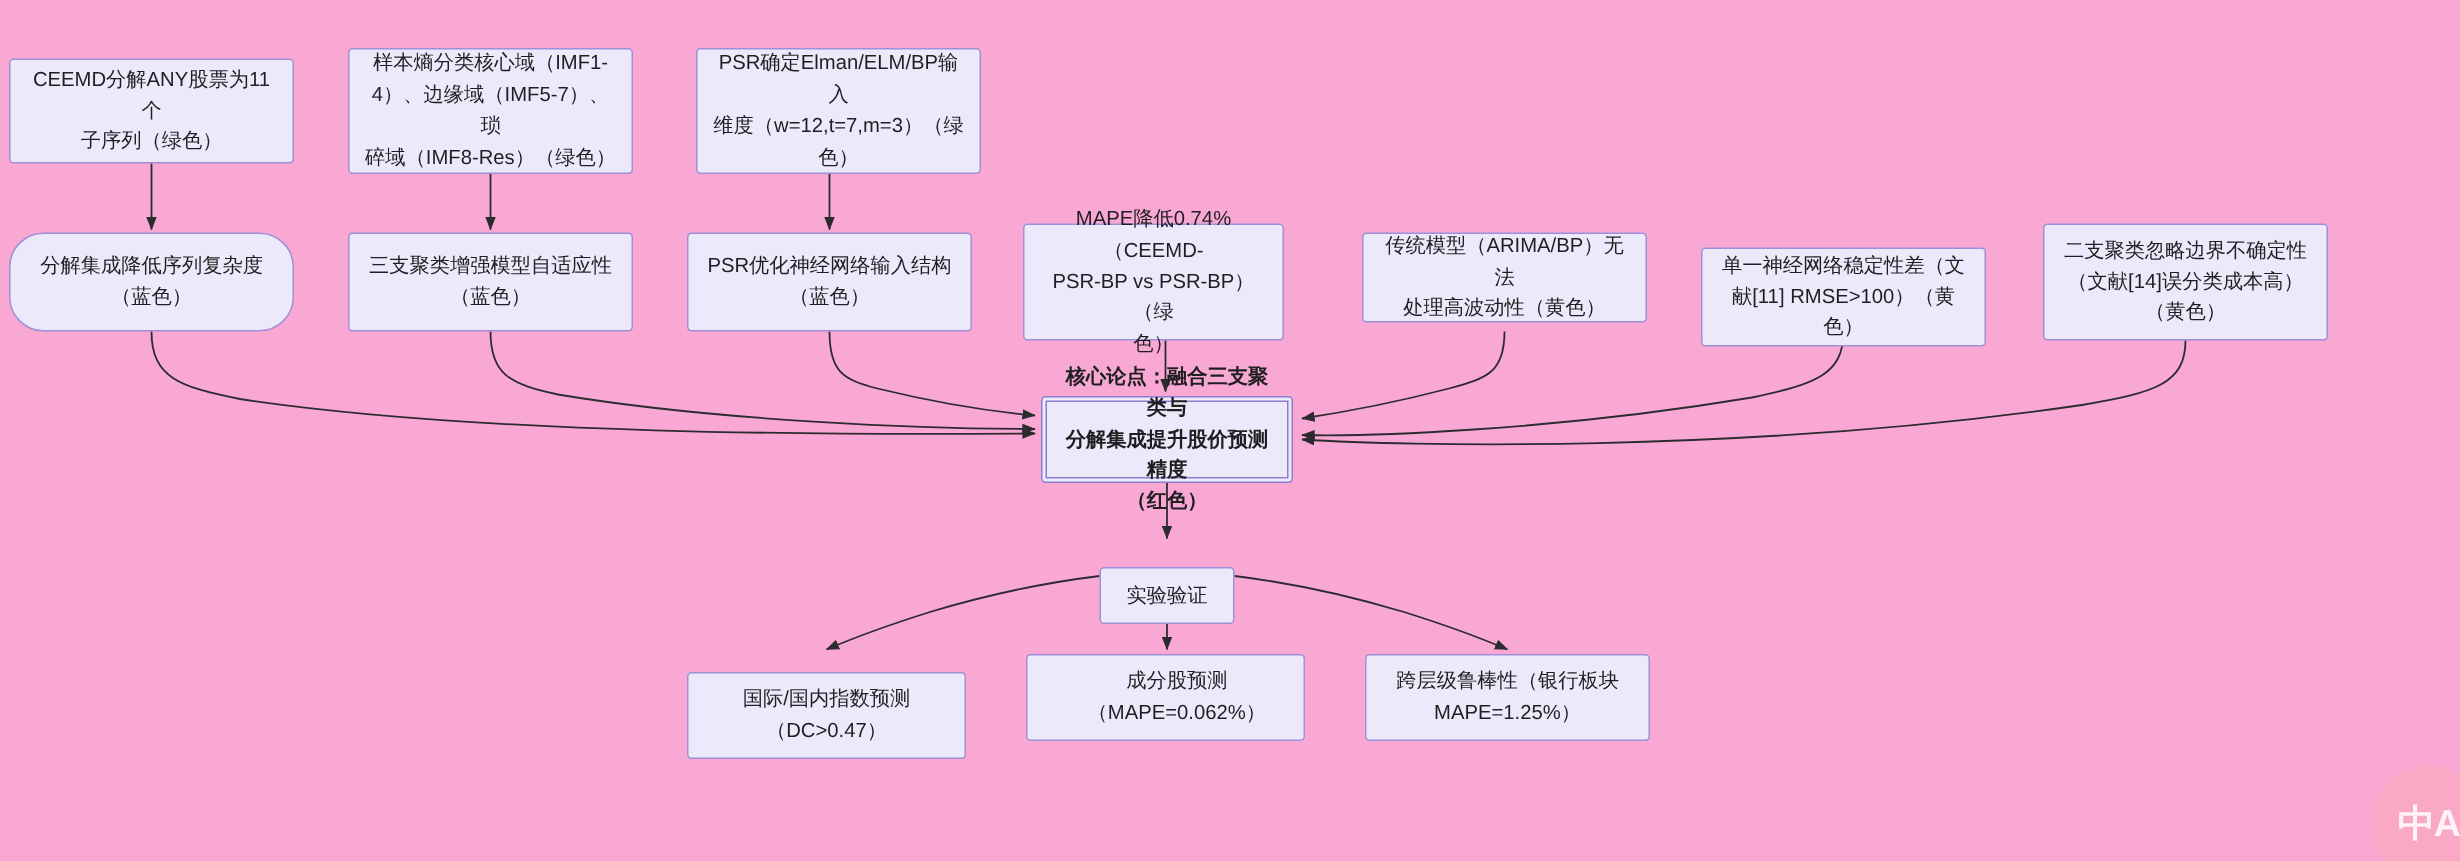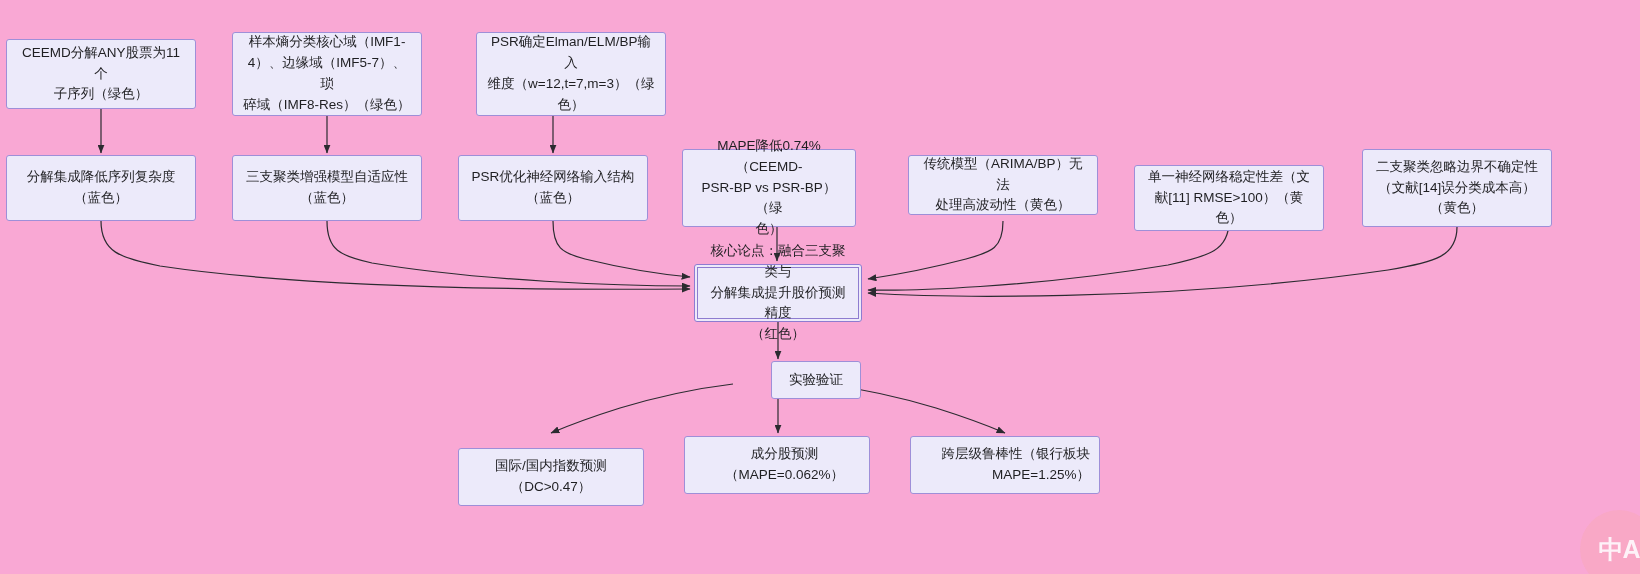--- a/index.html
+++ b/index.html
@@ -56,20 +56,21 @@
   .node.core .inner {
     box-sizing: border-box;
     width: 100%;
     height: 100%;
     border: 1px solid #8E7CD0;
     background: #ECEAFA;
     display: flex;
     align-items: center;
     justify-content: center;
     padding: 2px 6px;
+    font-weight: bold;
   }
   .watermark {
     position: absolute;
     right: -18px;
     bottom: -14px;
     width: 78px;
     height: 78px;
     border-radius: 50%;
     background: #F9A8C4;
     opacity: 0.85;
@@ -116,26 +117,26 @@
   <div id="node-layer">
       <div class="node" style="left: 6px; top: 39px; width: 190px; height: 70px;">
         <span class="label">CEEMD分解ANY股票为11个
 子序列（绿色）</span>
       </div>
       <div class="node" style="left: 232px; top: 32px; width: 190px; height: 84px;">
         <span class="label">样本熵分类核心域（IMF1-
 4）、边缘域（IMF5-7）、琐
 碎域（IMF8-Res）（绿色）</span>
       </div>
-      <div class="node" style="left: 476px; top: 32px; width: 190px; height: 84px; justify-content: flex-end;">
+      <div class="node" style="left: 464px; top: 32px; width: 190px; height: 84px; justify-content: flex-end;">
         <span class="label">PSR确定Elman/ELM/BP输入
 维度（w=12,t=7,m=3）（绿
 色）</span>
       </div>
-      <div class="node" style="left: 6px; top: 155px; width: 190px; height: 66px;">
+      <div class="node" style="left: 6px; top: 155px; width: 190px; height: 66px; border-radius: 23px;">
         <span class="label">分解集成降低序列复杂度
 （蓝色）</span>
       </div>
       <div class="node" style="left: 232px; top: 155px; width: 190px; height: 66px;">
         <span class="label">三支聚类增强模型自适应性
 （蓝色）</span>
       </div>
       <div class="node" style="left: 458px; top: 155px; width: 190px; height: 66px;">
         <span class="label">PSR优化神经网络输入结构
 （蓝色）</span>
@@ -158,32 +159,32 @@
 （文献[14]误分类成本高）
 （黄色）</span>
       </div>
       <div class="node core" style="left: 694px; top: 264px; width: 168px; height: 58px;">
         <div class="inner">
           <span class="label">核心论点：融合三支聚类与
 分解集成提升股价预测精度
 （红色）</span>
         </div>
       </div>
-      <div class="node" style="left: 733px; top: 361px; width: 90px; height: 38px; margin-left: 38px;">
+      <div class="node" style="left: 733px; top: 378px; width: 90px; height: 38px;">
         <span class="label">实验验证</span>
       </div>
       <div class="node" style="left: 458px; top: 448px; width: 186px; height: 58px;">
         <span class="label">国际/国内指数预测
 （DC&gt;0.47）</span>
       </div>
       <div class="node" style="left: 684px; top: 436px; width: 186px; height: 58px; padding-left: 24px;">
         <span class="label">成分股预测
 （MAPE=0.062%）</span>
       </div>
-      <div class="node" style="left: 910px; top: 436px; width: 190px; height: 58px; text-align: right;">
+      <div class="node" style="left: 910px; top: 436px; width: 190px; height: 58px;">
         <span class="label">跨层级鲁棒性（银行板块
 MAPE=1.25%）</span>
       </div>
     </div>
 
   <div class="watermark">
     <span>中A</span>
   </div>
 
 </div>

